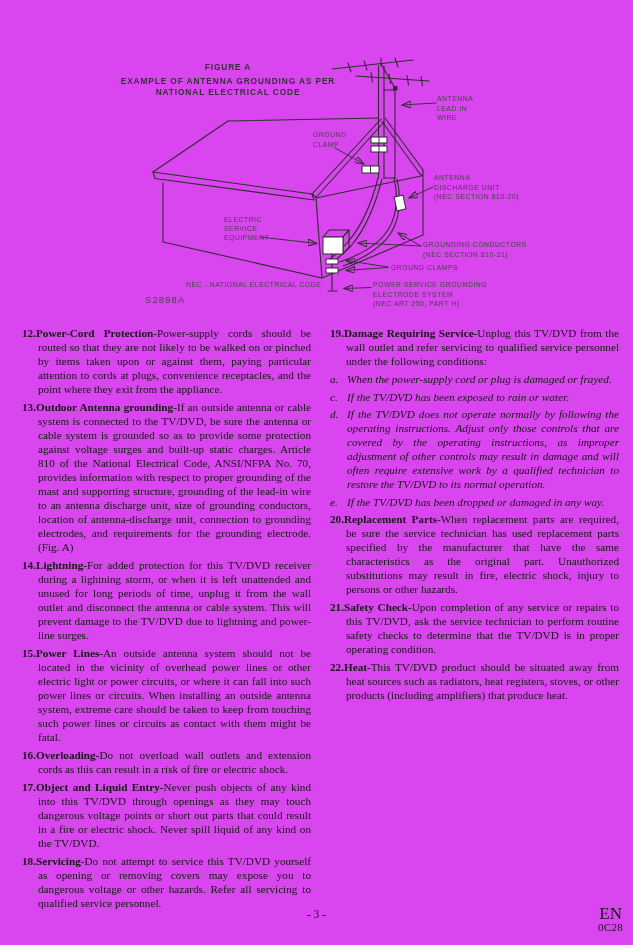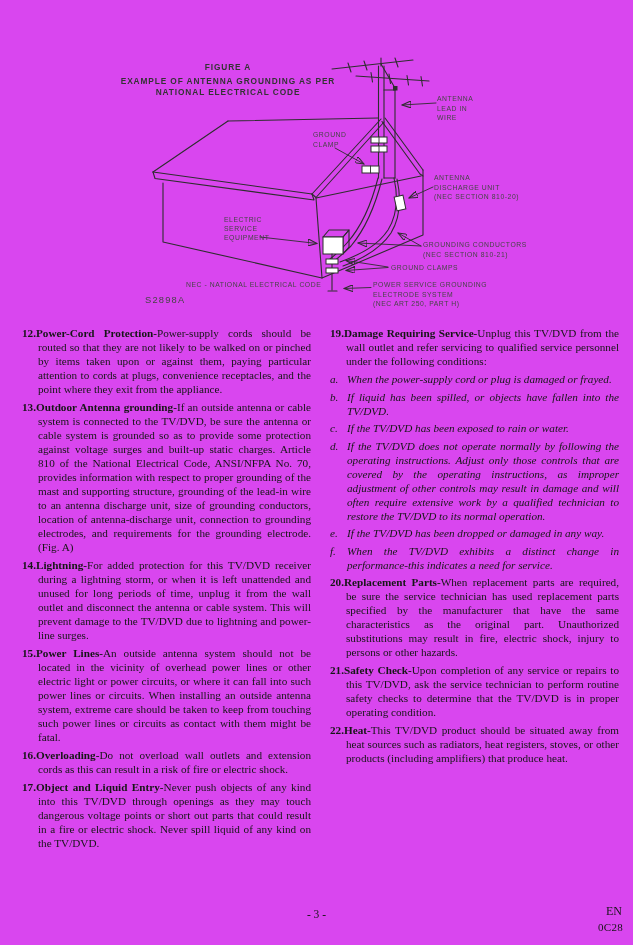--- a/index.html
+++ b/index.html
@@ -26,21 +26,21 @@
     font-size:11.2px;line-height:14px;text-align:justify;
   }
   .col.left{left:22px;}
   .col.right{left:330px;}
   p.item{margin:0 0 4px 0;padding-left:16px;text-indent:-16px;}
   p.sub{margin:0 0 3.5px 0;padding-left:17px;text-indent:-17px;font-style:italic;}
   .letter{display:inline-block;width:17px;text-indent:0;}
   .lead{font-weight:bold;}
   
   .pageno{position:absolute;top:908px;left:0;width:633px;text-align:center;font-size:11.5px;}
-  .lang{position:absolute;top:904px;left:585px;width:37px;text-align:right;font-size:12px;}
+  .lang{position:absolute;top:904px;left:585px;width:37px;text-align:right;font-size:17px;}
   .code{position:absolute;top:921px;left:575px;width:48px;text-align:right;font-size:11px;letter-spacing:.3px;}
 </style>
 </head>
 <body>
 
 <div class="page">
 
   <svg class="fig" width="633" height="325" viewBox="0 0 633 325">
     <defs>
       <marker id="ah" markerUnits="userSpaceOnUse" markerWidth="10" markerHeight="7" refX="9" refY="3.5" orient="auto">
@@ -153,30 +153,29 @@
     </g>
   </svg>
 
   <div class="col left">
     <p class="item"><span class="lead">12.Power-Cord Protection-</span><span>Power-supply cords should be routed so that they are not likely to be walked on or pinched by items taken upon or against them, paying particular attention to cords at plugs, convenience receptacles, and the point where they exit from the appliance.</span></p>
     <p class="item"><span class="lead">13.Outdoor Antenna grounding-</span><span>If an outside antenna or cable system is connected to the TV/DVD, be sure the antenna or cable system is grounded so as to provide some protection against voltage surges and built-up static charges. Article 810 of the National Electrical Code, ANSI/NFPA No. 70, provides information with respect to proper grounding of the mast and supporting structure, grounding of the lead-in wire to an antenna discharge unit, size of grounding conductors, location of antenna-discharge unit, connection to grounding electrodes, and requirements for the grounding electrode. (Fig. A)</span></p>
     <p class="item"><span class="lead">14.Lightning-</span><span>For added protection for this TV/DVD receiver during a lightning storm, or when it is left unattended and unused for long periods of time, unplug it from the wall outlet and disconnect the antenna or cable system. This will prevent damage to the TV/DVD due to lightning and power-line surges.</span></p>
     <p class="item"><span class="lead">15.Power Lines-</span><span>An outside antenna system should not be located in the vicinity of overhead power lines or other electric light or power circuits, or where it can fall into such power lines or circuits. When installing an outside antenna system, extreme care should be taken to keep from touching such power lines or circuits as contact with them might be fatal.</span></p>
     <p class="item"><span class="lead">16.Overloading-</span><span>Do not overload wall outlets and extension cords as this can result in a risk of fire or electric shock.</span></p>
     <p class="item"><span class="lead">17.Object and Liquid Entry-</span><span>Never push objects of any kind into this TV/DVD through openings as they may touch dangerous voltage points or short out parts that could result in a fire or electric shock. Never spill liquid of any kind on the TV/DVD.</span></p>
+    <p class="item"><span class="lead">18.Servicing-</span><span>Do not attempt to service this TV/DVD yourself as opening or removing covers may expose you to dangerous voltage or other hazards. Refer all servicing to qualified service personnel.</span></p>
   </div>
 
   <div class="col right">
     <p class="item"><span class="lead">19.Damage Requiring Service-</span><span>Unplug this TV/DVD from the wall outlet and refer servicing to qualified service personnel under the following conditions:</span></p>
     <p class="sub"><span class="letter">a.</span><span>When the power-supply cord or plug is damaged or frayed.</span></p>
-    <p class="sub"><span class="letter">b.</span><span>If liquid has been spilled, or objects have fallen into the TV/DVD.</span></p>
     <p class="sub"><span class="letter">c.</span><span>If the TV/DVD has been exposed to rain or water.</span></p>
     <p class="sub"><span class="letter">d.</span><span>If the TV/DVD does not operate normally by following the operating instructions. Adjust only those controls that are covered by the operating instructions, as improper adjustment of other controls may result in damage and will often require extensive work by a qualified technician to restore the TV/DVD to its normal operation.</span></p>
     <p class="sub"><span class="letter">e.</span><span>If the TV/DVD has been dropped or damaged in any way.</span></p>
-    <p class="sub"><span class="letter">f.</span><span>When the TV/DVD exhibits a distinct change in performance-this indicates a need for service.</span></p>
     <p class="item"><span class="lead">20.Replacement Parts-</span><span>When replacement parts are required, be sure the service technician has used replacement parts specified by the manufacturer that have the same characteristics as the original part. Unauthorized substitutions may result in fire, electric shock, injury to persons or other hazards.</span></p>
     <p class="item"><span class="lead">21.Safety Check-</span><span>Upon completion of any service or repairs to this TV/DVD, ask the service technician to perform routine safety checks to determine that the TV/DVD is in proper operating condition.</span></p>
     <p class="item"><span class="lead">22.Heat-</span><span>This TV/DVD product should be situated away from heat sources such as radiators, heat registers, stoves, or other products (including amplifiers) that produce heat.</span></p>
   </div>
 
   <div class="pageno">- 3 -</div>
   <div class="lang">EN</div>
   <div class="code">0C28</div>
 
 </div>

